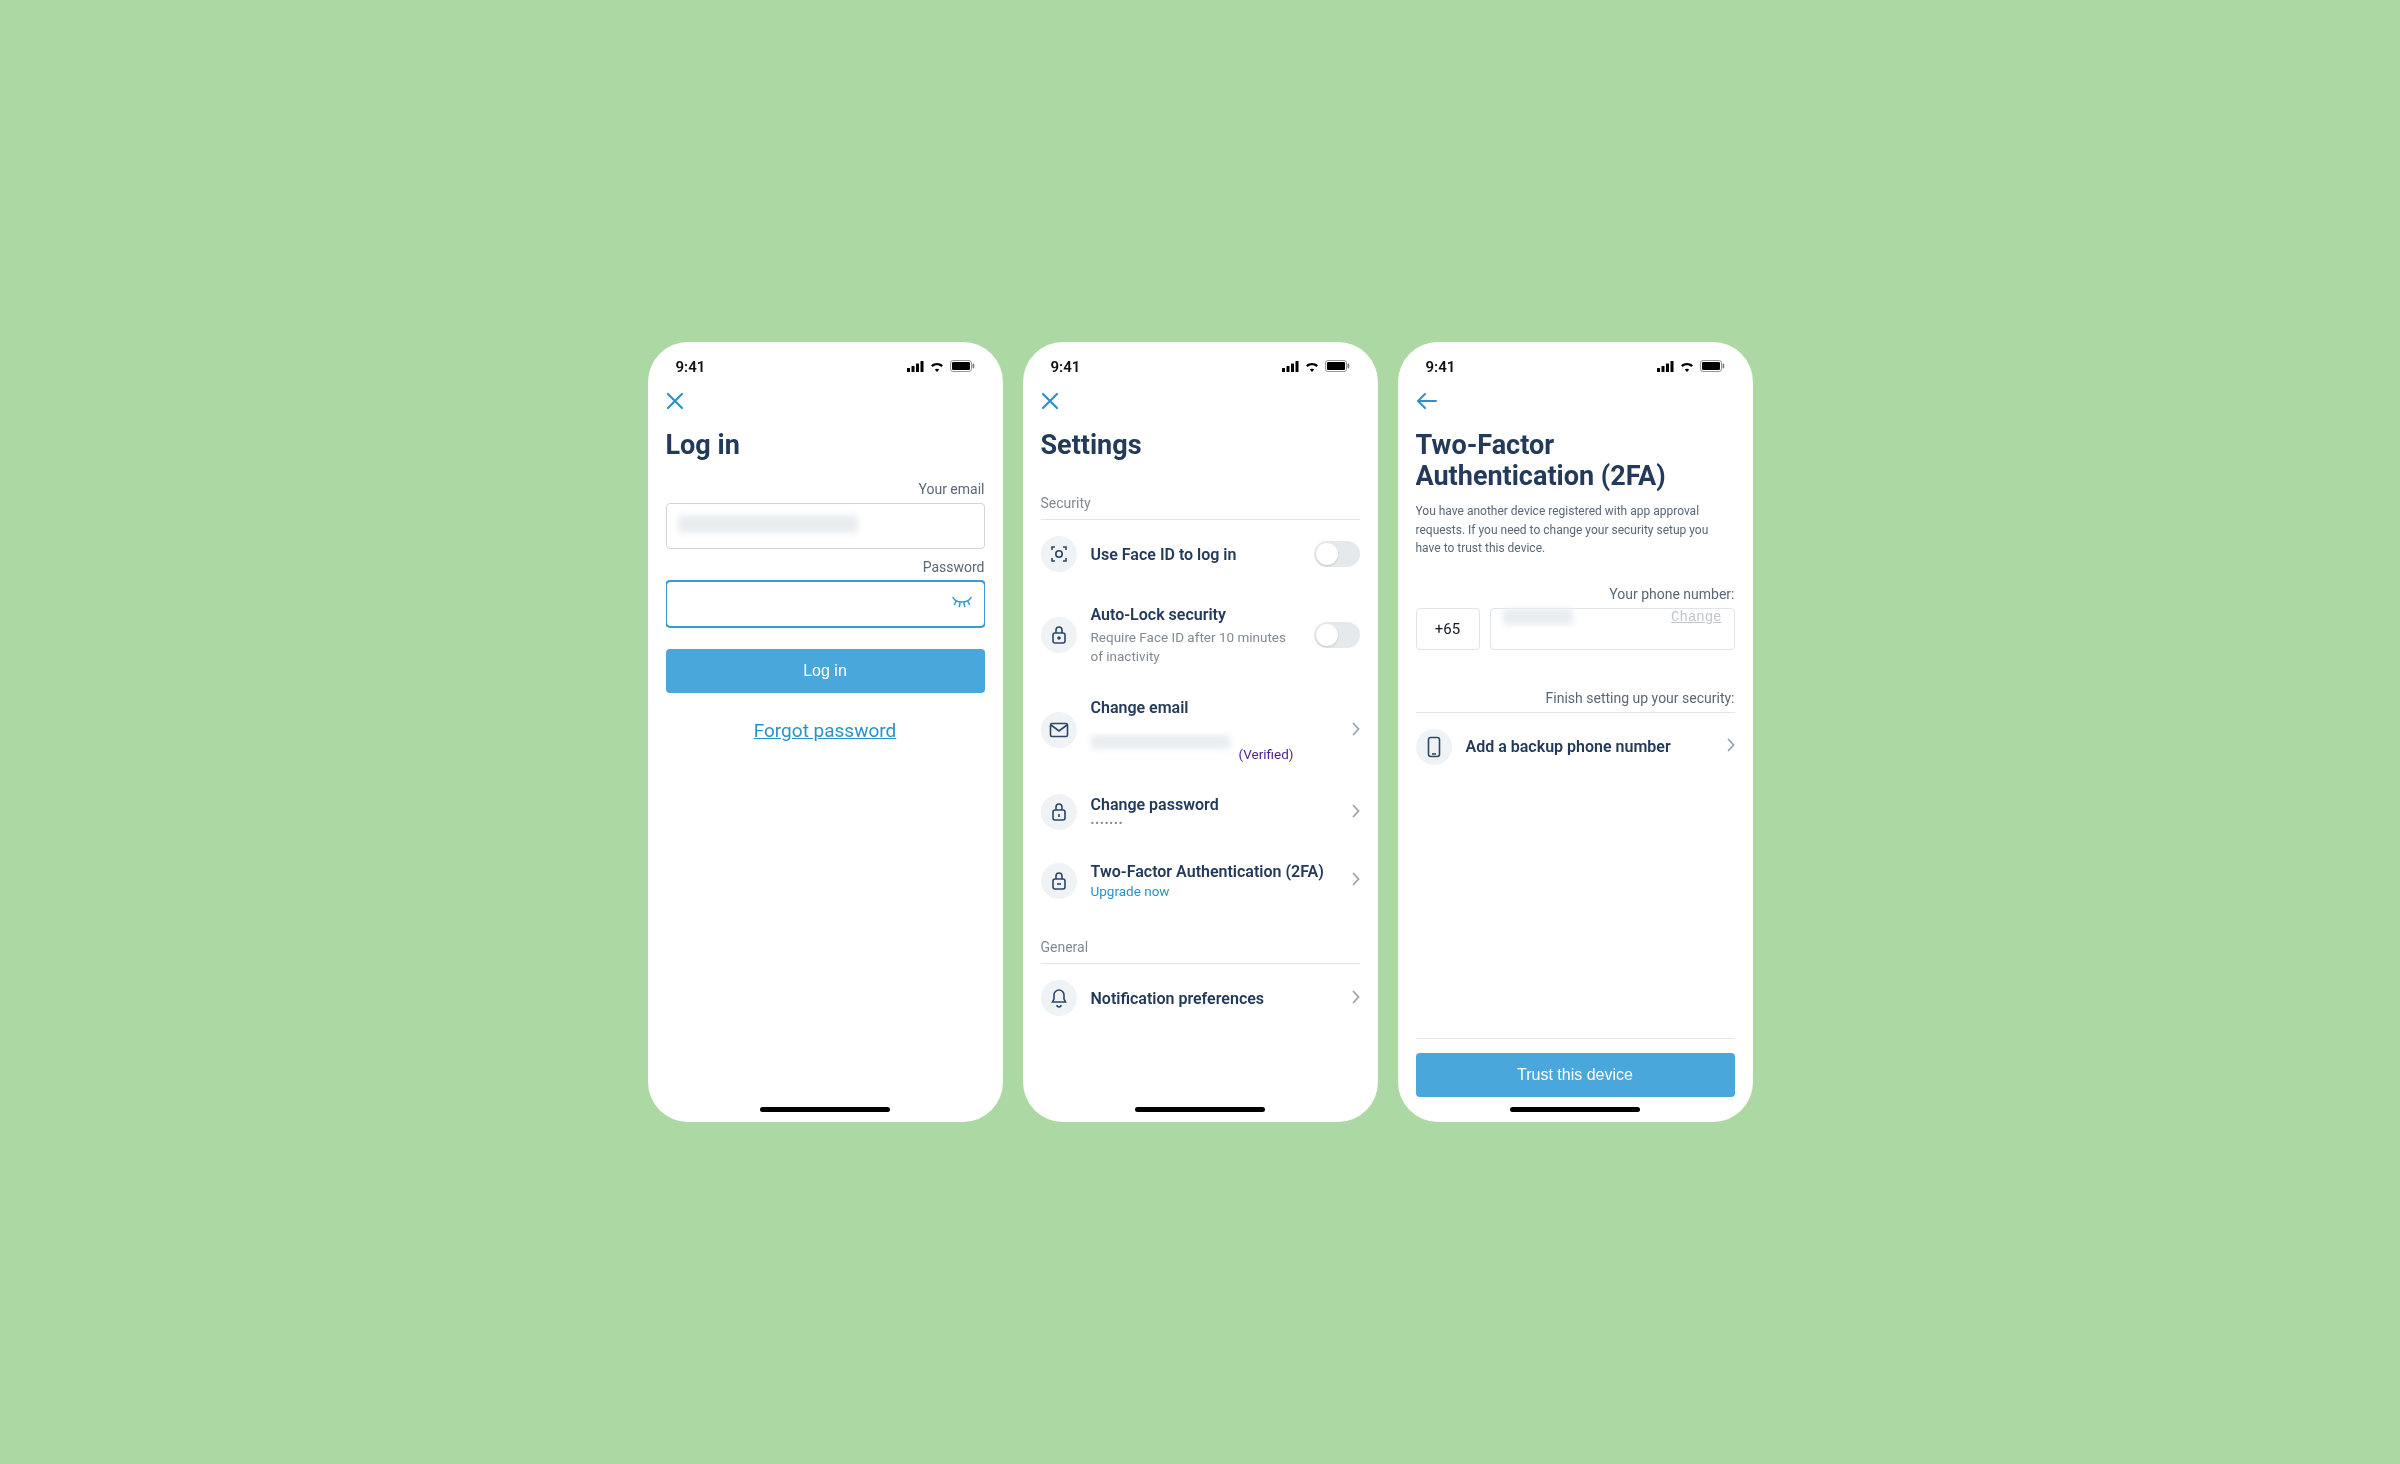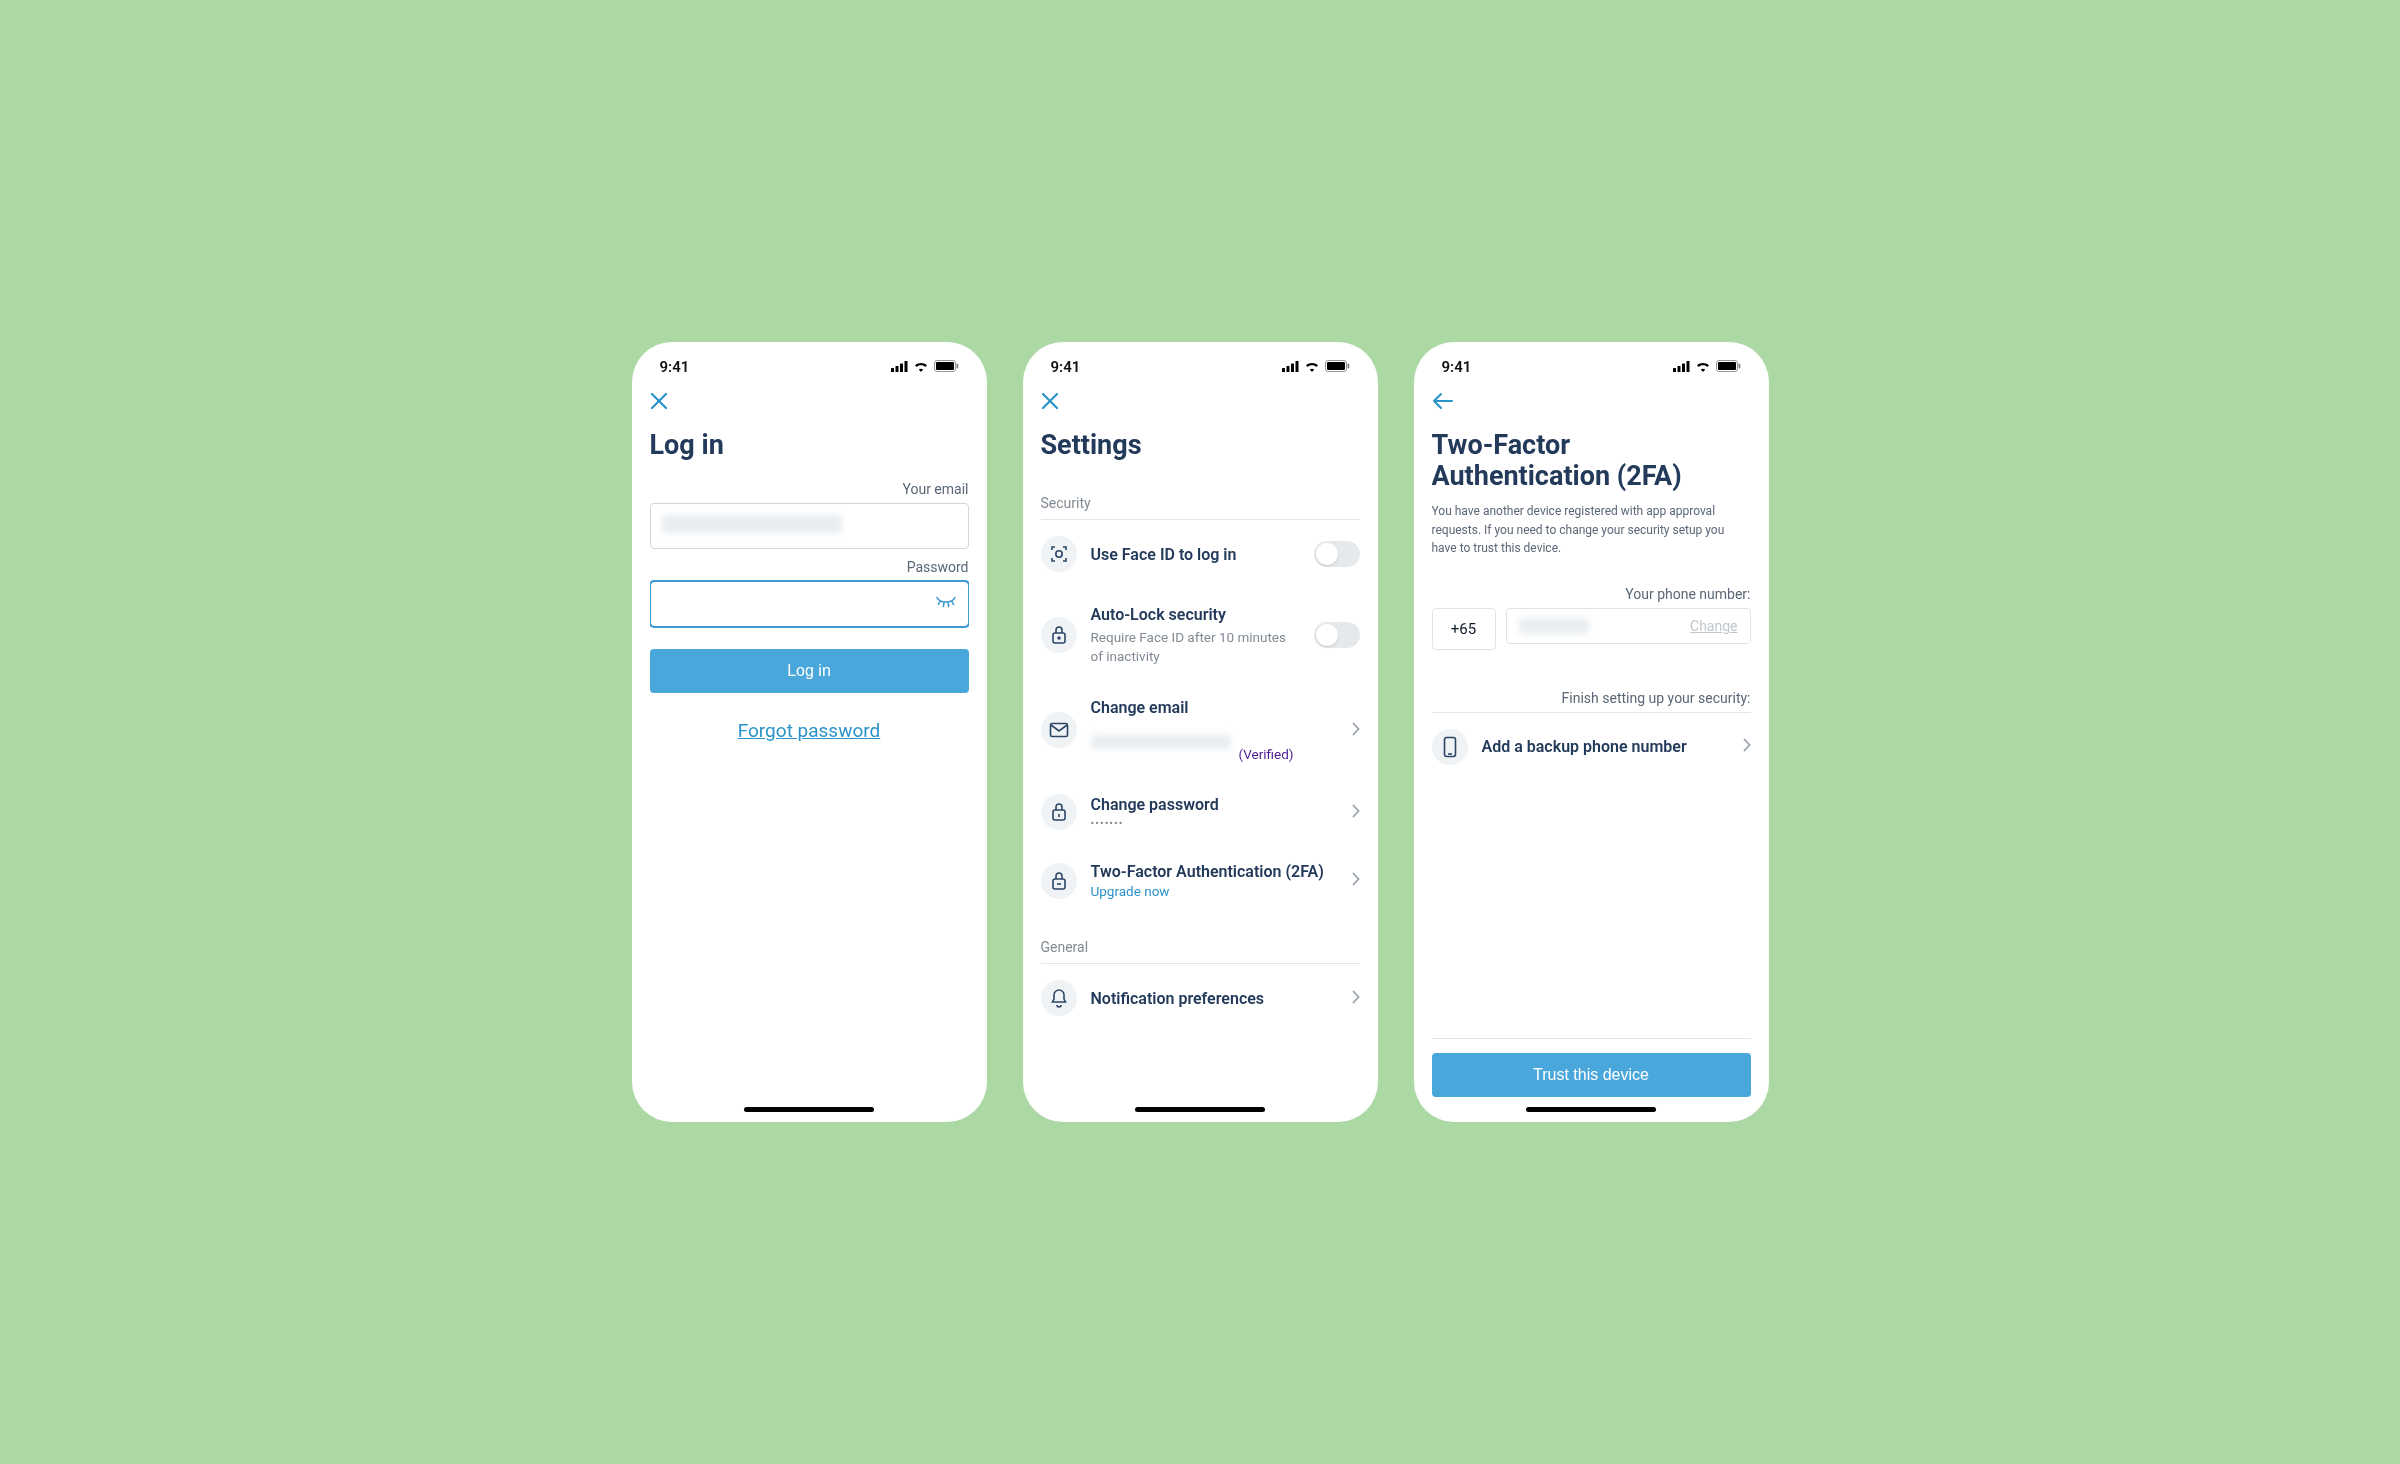--- a/index.html
+++ b/index.html
@@ -5,21 +5,21 @@
   * { box-sizing: border-box; margin: 0; padding: 0; }
   body {
     background: #acd8a4;
     font-family: -apple-system, BlinkMacSystemFont, "Segoe UI", Roboto, Helvetica, Arial, sans-serif;
     display: flex;
     justify-content: center;
     align-items: center;
     min-height: 100vh;
     padding: 40px;
   }
-  .row { display: flex; gap: 36px; }
+  .row { display: flex; gap: 20px; }
   .phone {
     width: 355px;
     height: 780px;
     background: #fff;
     border-radius: 40px;
     padding: 14px 18px 8px 18px;
     position: relative;
     overflow: hidden;
     display: flex;
     flex-direction: column;
@@ -186,27 +186,27 @@
     border: 1px solid #e0e4e8;
     border-radius: 4px;
     display: flex;
     align-items: center;
     justify-content: center;
     color: #0f172a;
     font-size: 15px;
   }
   .num-box {
     flex: 1;
-    height: 36px;
+    height: 42px;
     border: 1px solid #e0e4e8;
     border-radius: 4px;
     display: flex;
-    align-items: center;
     padding: 0 12px;
     justify-content: space-between;
+    font-family: Liberation Mono, monospace;
   }
   .change-link {
     color: #bfc6cc;
     text-decoration: underline;
     font-size: 14px;
   }
   .bottom-fixed {
     margin-top: auto;
     padding-bottom: 10px;
     border-top: 1px solid #e2e6ea;

